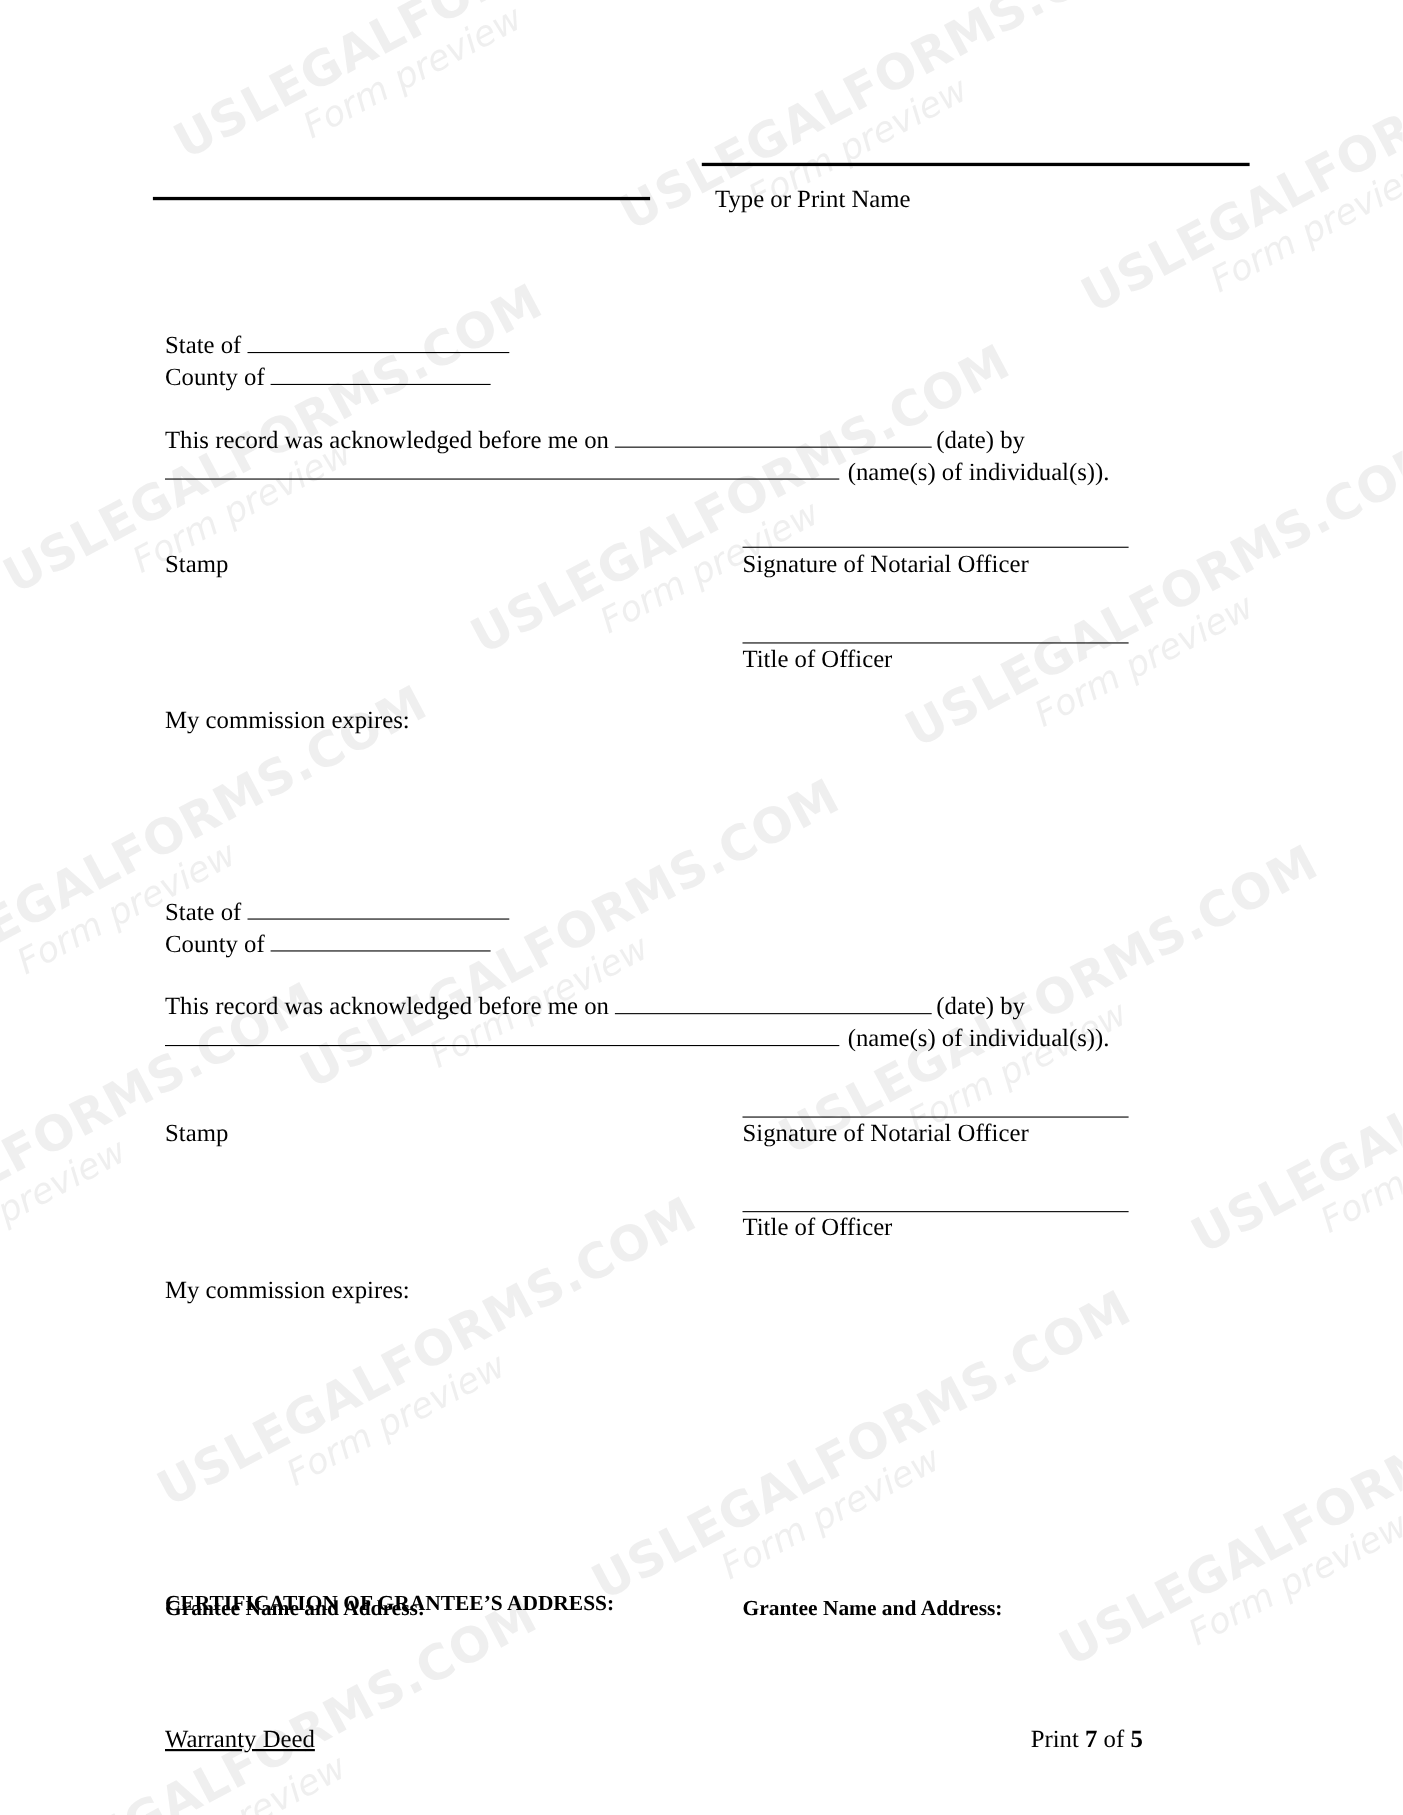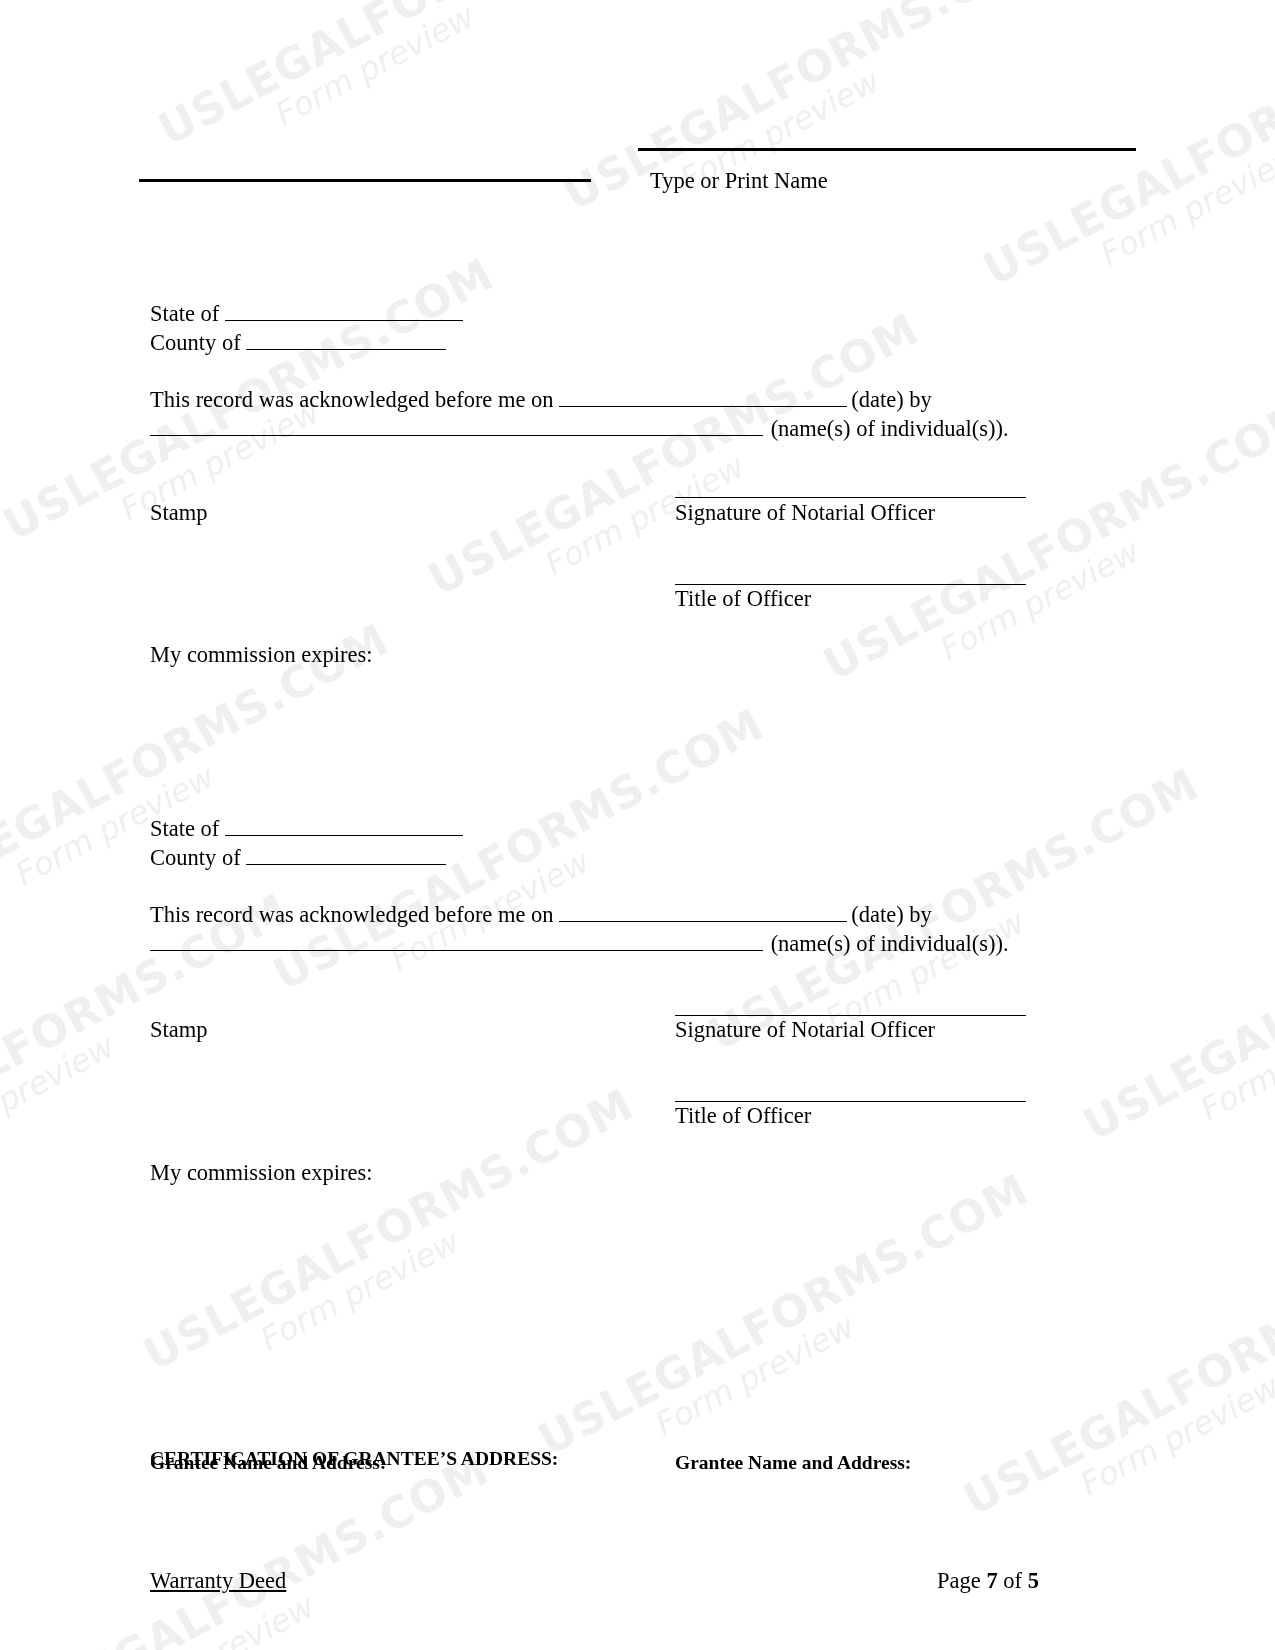--- a/index.html
+++ b/index.html
@@ -133,17 +133,17 @@
   <div class="abs txt" style="left:675px;top:1105px;">Title of Officer</div>
   <div class="abs txt" style="left:150px;top:1162px;">My commission expires:</div>
 </div>
 
 <div class="abs bold" style="left:150px;top:1448px;">CERTIFICATION OF GRANTEE’S ADDRESS:</div>
 <div class="abs bold" style="left:150px;top:1452px;">Grantee Name and Address:</div>
 <div class="abs bold" style="left:675px;top:1452px;">Grantee Name and Address:</div>
 
 <div class="abs txt" style="left:150px;top:1570px;text-decoration:underline;">Warranty Deed</div>
 <div class="abs txt" style="left:937px;top:1570px;">
-  <span>Page</span>
+  <span>Print</span>
   <b>7</b>
   <span>of</span>
   <b>5</b>
 </div>
 
 </body></html>

